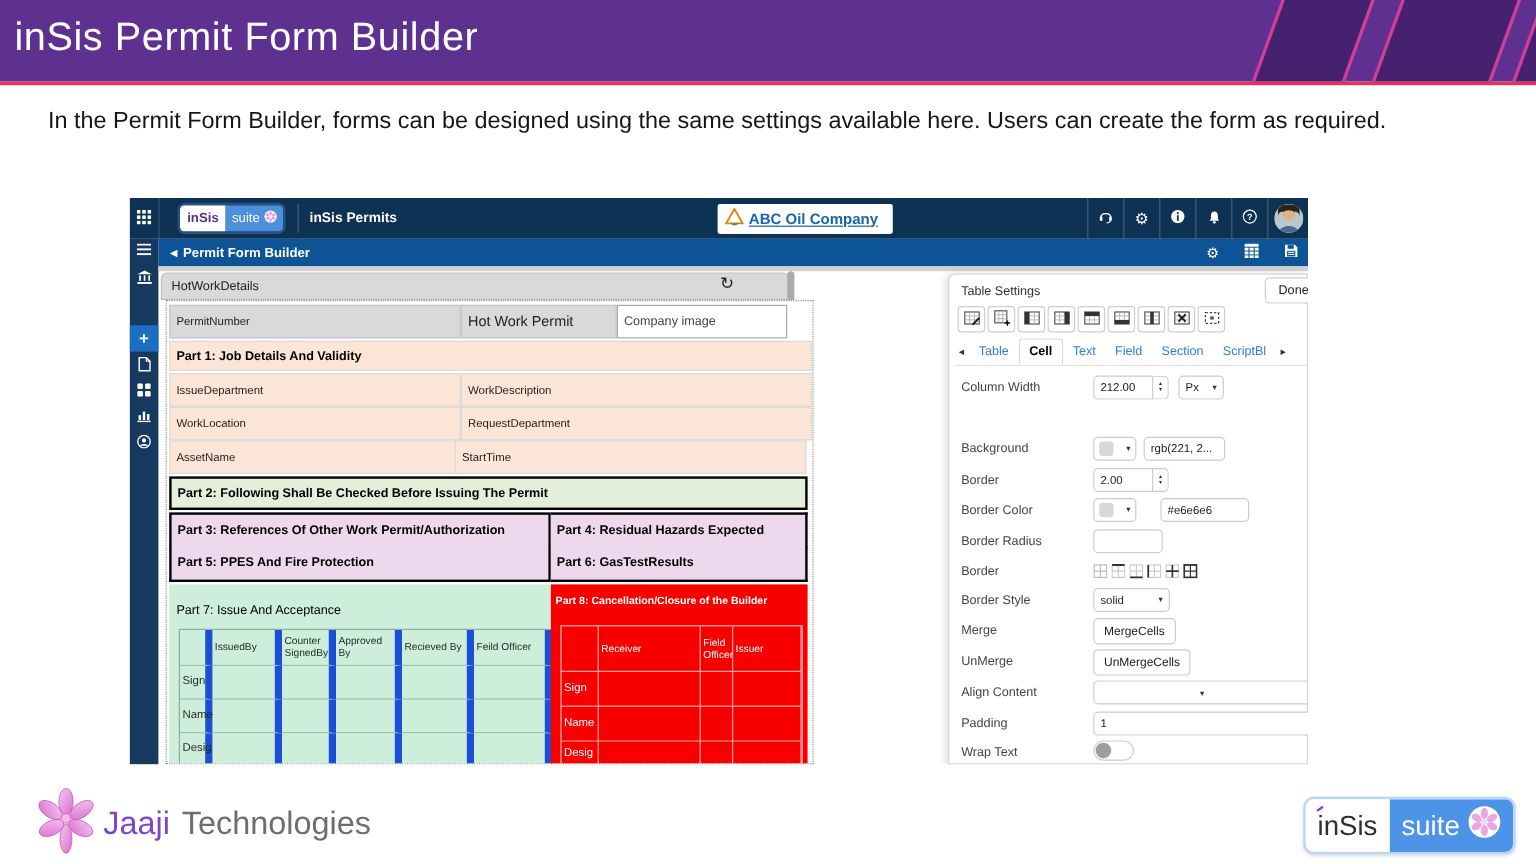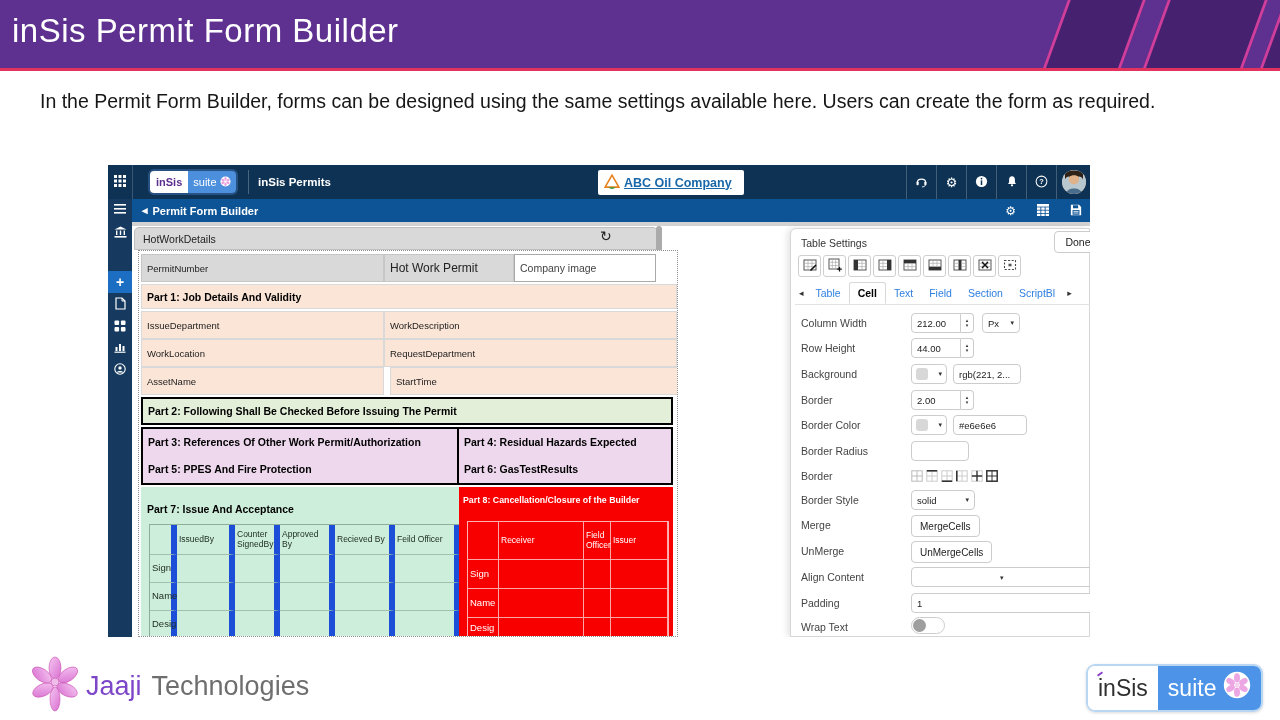--- a/index.html
+++ b/index.html
@@ -53,21 +53,21 @@
 
   .form { position:absolute; left:30px; top:85px; width:540px; height:387px; border:1px dotted #8f8f8f; background:#fff; overflow:hidden; }
   .cell { position:absolute; display:flex; align-items:center; padding-left:5px; color:#222; }
   .gray-cell { background:#d9d9d9; border:1px solid #c6c6c6; font-size:9.5px; }
   .white-cell { background:#fff; border:1px solid #a9a9a9; font-size:10.5px; color:#444; }
   .peach { background:#fbe5d6; border:1px solid #d9d9d9; font-size:9.5px; }
   .part-title { font-weight:bold; font-size:10.5px; color:#000; }
   .part2 { background:#e3efd9; border:2px solid #000; }
   .pinkp { background:#eed8ee; border:2px solid #000; }
   .part7 { position:absolute; left:2px; top:236px; width:318px; height:151px; background:#cdeeda; }
-  .part7-title { position:absolute; left:6px; top:16px; font-weight:bold; font-size:10.5px; color:#000; }
+  .part7-title { position:absolute; left:6px; top:16px; font-weight:normal; font-size:10.5px; color:#000; }
   .p7grid { position:absolute; left:8px; top:37px; display:grid; grid-template-columns:27px 58px 45px 55px 60px 65px; grid-template-rows:30px 28px 28px 28px; border:1px solid #8fae9a; }
   .p7c { border-right:6px solid #1d4ed8; border-bottom:1px solid #9fc0aa; font-size:8.5px; color:#1c2b20; padding:1px 2px; display:flex; align-items:center; line-height:1.15; }
   .p7lbl { font-size:9.5px; }
   .part8 { position:absolute; left:320px; top:236px; width:214px; height:151px; background:#f80000; }
   .part8-title { position:absolute; left:4px; top:8px; font-weight:bold; font-size:8.8px; color:#fff; white-space:nowrap; }
   .p8grid { position:absolute; left:8px; top:34px; display:grid; grid-template-columns:31px 85px 27px 57px; grid-template-rows:38px 29px 29px 21px; border:1px solid rgba(255,255,255,.7); }
   .p8c { border-right:1px solid rgba(255,255,255,.65); border-bottom:1px solid rgba(255,255,255,.65); font-size:8.5px; color:#fff; padding:1px 2px; display:flex; align-items:center; line-height:1.15; }
   .p8lbl { font-size:9.5px; }
 
   
@@ -345,21 +345,21 @@
       <div class="cell gray-cell" style="left:2px;top:3px;width:243px;height:28px;">PermitNumber</div>
       <div class="cell gray-cell" style="left:245px;top:3px;width:130px;height:28px;font-size:12px;">Hot Work Permit</div>
       <div class="cell white-cell" style="left:375px;top:3px;width:142px;height:28px;">Company image</div>
 
       <div class="cell peach part-title" style="left:2px;top:33px;width:536px;height:25px;">Part 1: Job Details And Validity</div>
       <div class="cell peach" style="left:2px;top:60px;width:243px;height:28px;">IssueDepartment</div>
       <div class="cell peach" style="left:245px;top:60px;width:293px;height:28px;">WorkDescription</div>
       <div class="cell peach" style="left:245px;top:88px;width:293px;height:28px;">RequestDepartment</div>
       <div class="cell peach" style="left:2px;top:88px;width:243px;height:28px;">WorkLocation</div>
       <div class="cell peach" style="left:2px;top:116px;width:243px;height:28px;">AssetName</div>
-      <div class="cell peach" style="left:251px;top:116px;width:293px;height:28px;">StartTime</div>
+      <div class="cell peach" style="left:240px;top:116px;width:293px;height:28px;">StartTime</div>
 
       <div class="cell part2 part-title" style="left:2px;top:146px;width:532px;height:28px;">Part 2: Following Shall Be Checked Before Issuing The Permit</div>
 
       <div class="cell pinkp part-title" style="left:2px;top:176px;width:318px;height:30px;">Part 3: References Of Other Work Permit/Authorization</div>
       <div class="cell pinkp part-title" style="left:320px;top:176px;width:214px;height:30px;border-left:none;">Part 4: Residual Hazards Expected</div>
       <div class="cell pinkp part-title" style="left:2px;top:204px;width:318px;height:30px;border-top:none;">Part 5: PPES And Fire Protection</div>
       <div class="cell pinkp part-title" style="left:320px;top:204px;width:214px;height:30px;border-left:none;border-top:none;">Part 6: GasTestResults</div>
 
       <div class="part7">
         <div class="part7-title">Part 7: Issue And Acceptance</div>
@@ -508,30 +508,20 @@
               <span>▴</span>
               <span>▾</span>
             </div>
           <div class="unit">
               <span>Px</span>
               <span class="caret">▾</span>
             </div>
         </div>
       </div>
 
-      <div class="prow" style="top:109px;">
-        <span class="plabel">Row Height</span>
-        <div class="pctrl">
-          <input class="pinput" style="width: 50px;" value="44.00">
-          <div class="spin">
-              <span>▴</span>
-              <span>▾</span>
-            </div>
-        </div>
-      </div>
 
       <div class="prow" style="top:135px;">
         <span class="plabel">Background</span>
         <div class="pctrl">
           <div class="swatchsel">
               <span class="swatch"></span>
               <span class="caret">▾</span>
             </div>
           <input class="pinput rnd" style="width: 68px; margin-left: 6px;" value="rgb(221, 2...">
         </div>
@@ -548,21 +538,21 @@
         </div>
       </div>
 
       <div class="prow" style="top:186px;">
         <span class="plabel">Border Color</span>
         <div class="pctrl">
           <div class="swatchsel">
               <span class="swatch"></span>
               <span class="caret">▾</span>
             </div>
-          <input class="pinput rnd" style="width: 74px; margin-left: 6px;" value="#e6e6e6">
+          <input class="pinput rnd" style="width: 74px; margin-left: 20px;" value="#e6e6e6">
         </div>
       </div>
 
       <div class="prow" style="top:212px;">
         <span class="plabel">Border Radius</span>
         <div class="pctrl">
           <input class="pinput rnd" style="width: 58px;" value="">
         </div>
       </div>
 

